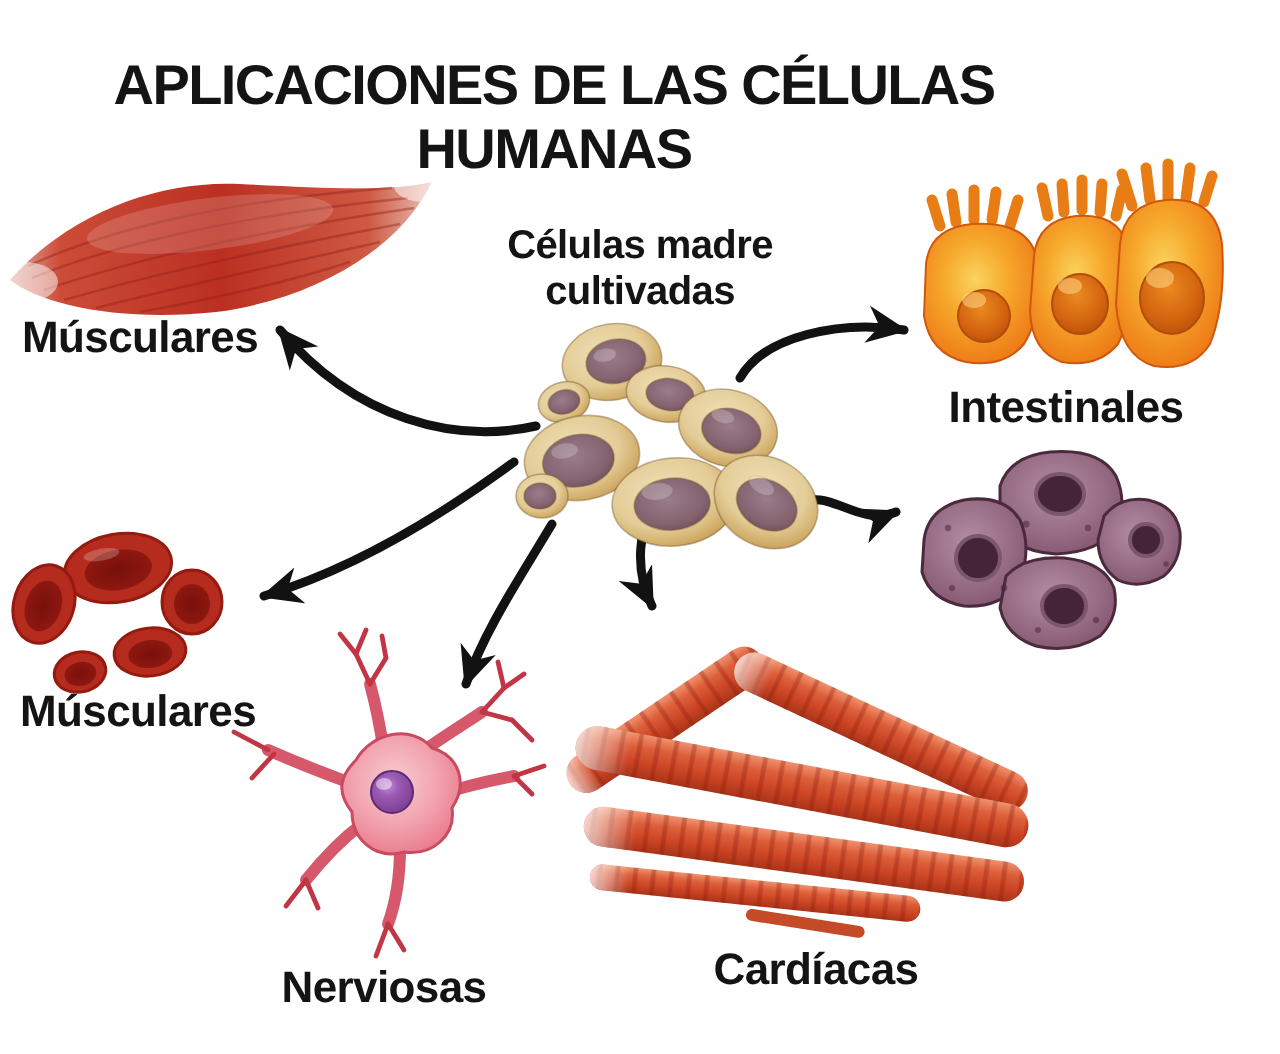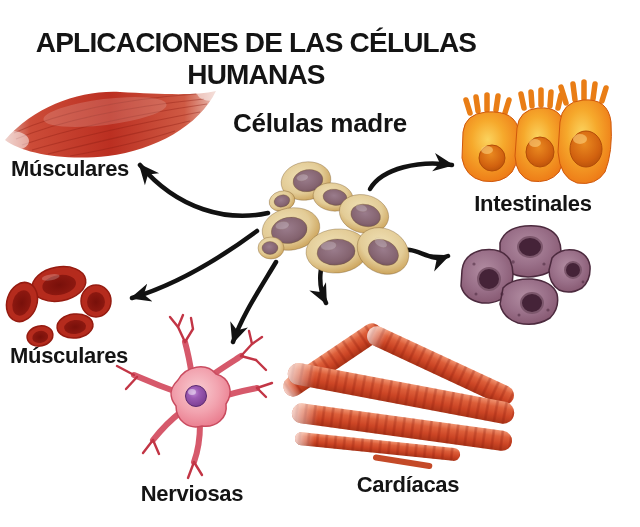--- a/index.html
+++ b/index.html
@@ -7,25 +7,25 @@
     position:relative;width:640px;height:527px;background:#ffffff;
     overflow:hidden;font-family:"Liberation Sans",sans-serif;
   }
   #art{position:absolute;left:0;top:0;}
   .lbl{
     position:absolute;color:#141414;font-weight:700;text-align:center;
     font-size:22px;line-height:24px;letter-spacing:-0.3px;white-space:nowrap;
   }
   .title{
     position:absolute;left:0;top:27px;width:512px;text-align:center;
-    color:#141414;font-weight:700;font-size:28px;letter-spacing:-0.8px;
+    color:#141414;font-weight:700;font-size:28px;letter-spacing:-0.8px;padding-left:21px;
   }
   .center-label{
     position:absolute;left:220px;top:112px;width:200px;text-align:center;
-    color:#141414;font-weight:700;font-size:26px;line-height:23px;letter-spacing:-0.3px;
+    color:#141414;font-weight:700;font-size:20px;line-height:23px;letter-spacing:-0.3px;
   }
   .l-musculares{left:5px;top:157px;width:130px;}
   .l-intestinales{left:470px;top:192px;width:126px;}
   .l-hepatocitos{left:466px;top:328px;width:128px;}
   .l-sanguineas{left:4px;top:344px;width:130px;}
   .l-nerviosas{left:133px;top:482px;width:118px;}
   .l-cardiacas{left:350px;top:473px;width:116px;}
 </style>
 </head>
 <body>
@@ -323,20 +323,21 @@
       <g transform="translate(373,457) rotate(9)">
         <rect x="0" y="-3" width="60" height="6" rx="3" fill="#c44a28"></rect>
       </g>
     </g>
   </svg>
 
   <div class="title">APLICACIONES DE LAS CÉLULAS HUMANAS</div>
 
   <div class="center-label">
     <div>Células madre</div>
+    <div>cultivadas</div>
   </div>
 
   <div class="lbl l-musculares">Músculares</div>
   <div class="lbl l-intestinales">Intestinales</div>
   <div class="lbl l-sanguineas">Músculares</div>
   <div class="lbl l-nerviosas">Nerviosas</div>
   <div class="lbl l-cardiacas">Cardíacas</div>
 </div>
 
 </body></html>

